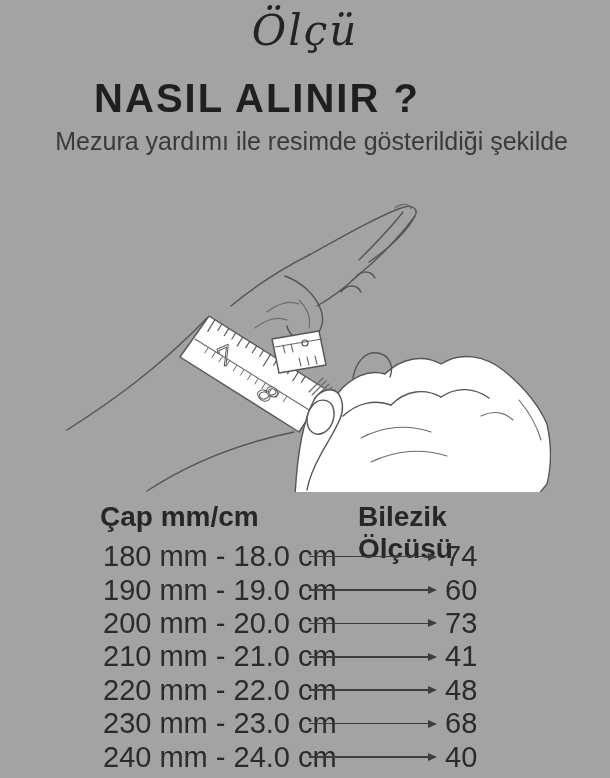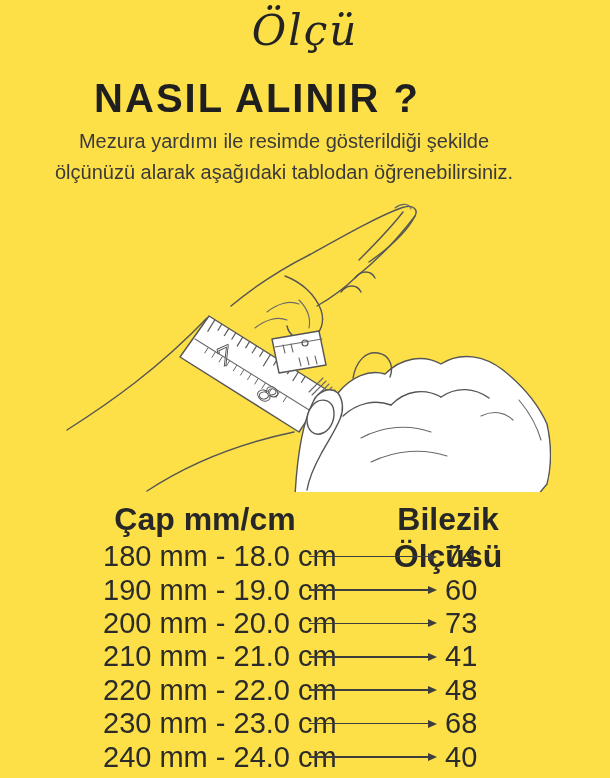--- a/index.html
+++ b/index.html
@@ -1,19 +1,19 @@
 <!DOCTYPE html>
 <html><head>
 <meta charset="utf-8">
 <style>
   html,body{margin:0;padding:0;background:#ffffff;}
   .page{
     position:relative;
     width:610px;height:778px;
-    background:#fde047;
+    background:#a3a3a3;
     overflow:hidden;
     font-family:"Liberation Sans",sans-serif;
     color:#2e2e2e;
   }
   .script-title{
     position:absolute;top:6px;left:0;width:610px;
     text-align:center;
     font-family:"DejaVu Serif",serif;
     font-style:italic;
     font-size:42px;
@@ -23,32 +23,31 @@
   .main-heading{
     position:absolute;top:76px;left:0;width:514px;margin:0;
     text-align:center;
     font-size:40px;
     font-weight:800;
     letter-spacing:2px;
     color:#1f1f1f;
   }
   .description{
     position:absolute;top:126px;left:0;width:568px;margin:0;
-    text-align:center;
-    font-size:20px;
+    text-align:right;
+    font-size:25px;
     line-height:31px;
     color:#3a3a3a;
   }
   .illustration{
     position:absolute;left:59px;top:200px;
   }
   .col-header{
     position:absolute;top:501px;
-    font-size:32px;font-weight:700;color:#272727;
-    text-align:center;
+    font-size:28px;font-weight:700;color:#272727;
   }
   .col-header.cap{left:100px;width:210px;}
   .col-header.bilezik{left:358px;width:180px;}
   .size-table{
     position:absolute;left:103px;top:540px;width:390px;
   }
   .size-row{
     display:flex;align-items:center;
     height:33.4px;
   }
@@ -82,21 +81,21 @@
 </style>
 </head>
 <body>
 
 <div class="page">
 
   <div class="script-title">Ölçü</div>
 
   <h1 class="main-heading">NASIL ALINIR ?</h1>
 
-  <p class="description"><span>Mezura yardımı ile resimde gösterildiği şekilde</span><br><span>ölçünüzü alarak aşağıdaki tablodan öğrenebilirsiniz.</span></p>
+  <p class="description"><span>Mezura yardımı ile resimde gösterildiği şekilde</span><br></p>
 
   <svg class="illustration" width="492" height="292" viewBox="0 0 492 292">
 
     <g>
       <path class="sketch" d="M8,230 C52,202 100,168 148,118"></path>
       <path class="sketch" d="M88,291 C132,262 182,243 235,232"></path>
     </g>
 
     <g>
       <path class="sketch" d="M172,106 C196,86 224,68 252,54 C288,34 320,16 342,8 C352,4 360,8 356,16 C348,32 330,48 310,62"></path>

